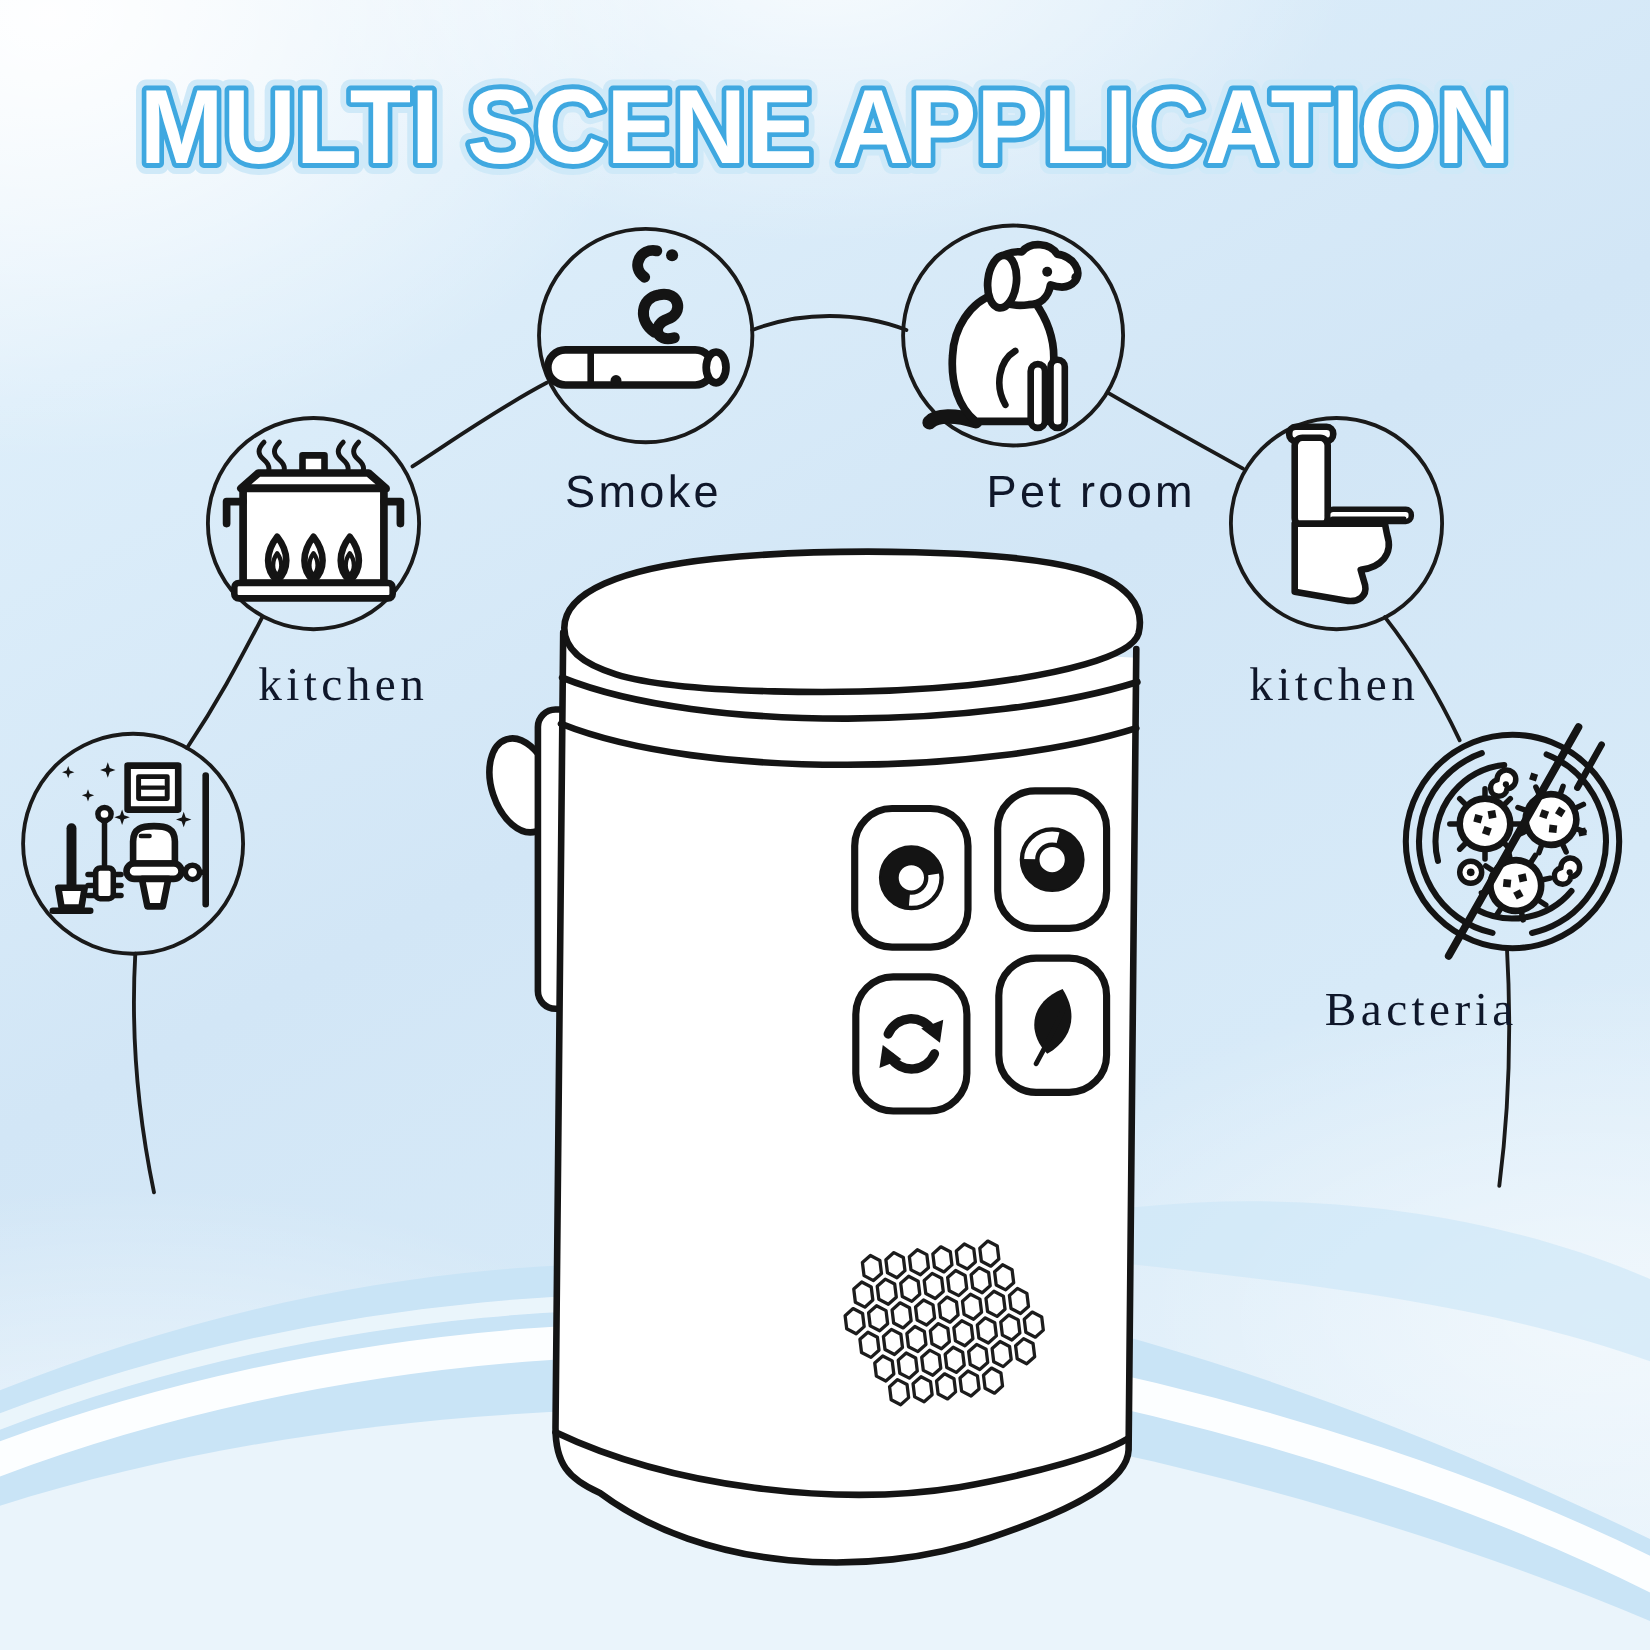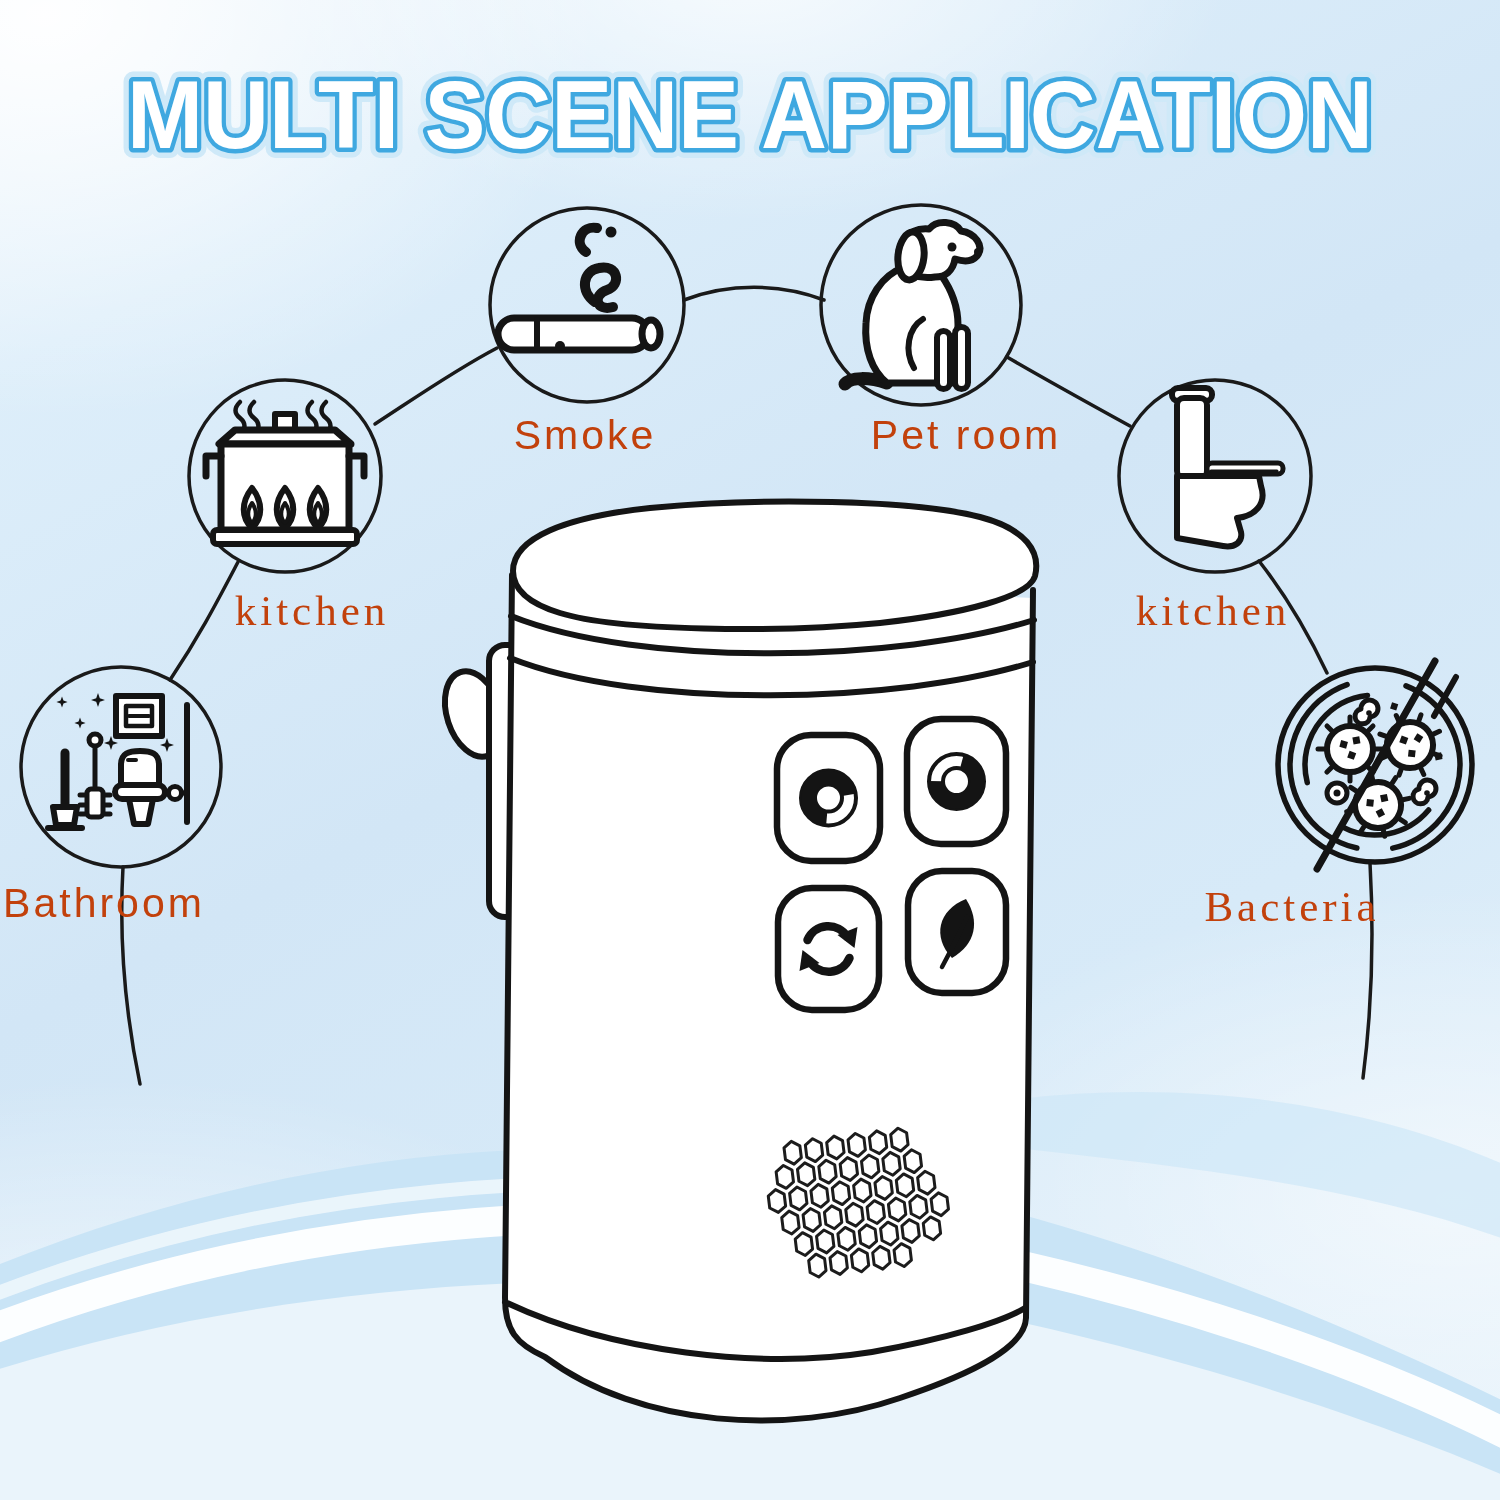--- a/index.html
+++ b/index.html
@@ -10,26 +10,26 @@
       radial-gradient(900px 650px at 3% 1%, rgba(255,255,255,.95), rgba(255,255,255,0) 62%),
       radial-gradient(800px 420px at 50% -2%, rgba(255,255,255,.75), rgba(255,255,255,0) 60%),
       radial-gradient(1150px 780px at 8% 102%, rgba(255,255,255,.92), rgba(255,255,255,0) 58%),
       radial-gradient(1000px 520px at 97% 80%, rgba(255,255,255,.55), rgba(255,255,255,0) 60%),
       linear-gradient(152deg,#eef6fc 0%,#ddeefa 16%,#d2e6f6 45%,#d7eaf8 68%,#e8f3fb 100%);
   }
   .stage{position:absolute;inset:0;text-align:right;}
   svg.layer{position:absolute;left:0;top:0;}
   .scene-label{
     position:absolute;transform:translateX(-50%);
-    white-space:nowrap;color:#c2410c;
+    white-space:nowrap;color:#0f172a;margin-top:12px;
   }
   .lbl-sans{font-family:"Liberation Sans",sans-serif;font-size:41px;letter-spacing:3px;font-weight:400;}
   .lbl-serif{font-family:"Liberation Serif",serif;font-size:43px;letter-spacing:4px;font-weight:400;}
   .lbl-smoke{left:585px;top:412px;}
-  .lbl-pet{left:966px;top:412px;}
+  .lbl-pet{left:992px;top:412px;}
   .lbl-kitchen{left:312px;top:586px;}
   .lbl-toilet{left:1213px;top:586px;}
   .lbl-bathroom{left:104px;top:880px;}
   .lbl-bacteria{left:1292px;top:882px;}
 </style>
 </head>
 <body>
 
 <div class="stage">
 
@@ -331,16 +331,15 @@
 
   <defs>
     <path id="hexcell" d="M 0 -11.5 L 8 -6 L 8 6 L 0 11.5 L -8 6 L -8 -6 Z"></path>
   </defs>
 </svg>
 
   <span class="scene-label lbl-sans lbl-smoke">Smoke</span>
   <span class="scene-label lbl-sans lbl-pet">Pet room</span>
   <span class="scene-label lbl-serif lbl-kitchen">kitchen</span>
   <span class="scene-label lbl-serif lbl-toilet">kitchen</span>
-  <span class="scene-label lbl-sans lbl-bathroom">Bathroom</span>
   <span class="scene-label lbl-serif lbl-bacteria">Bacteria</span>
 
 </div>
 
 </body></html>

